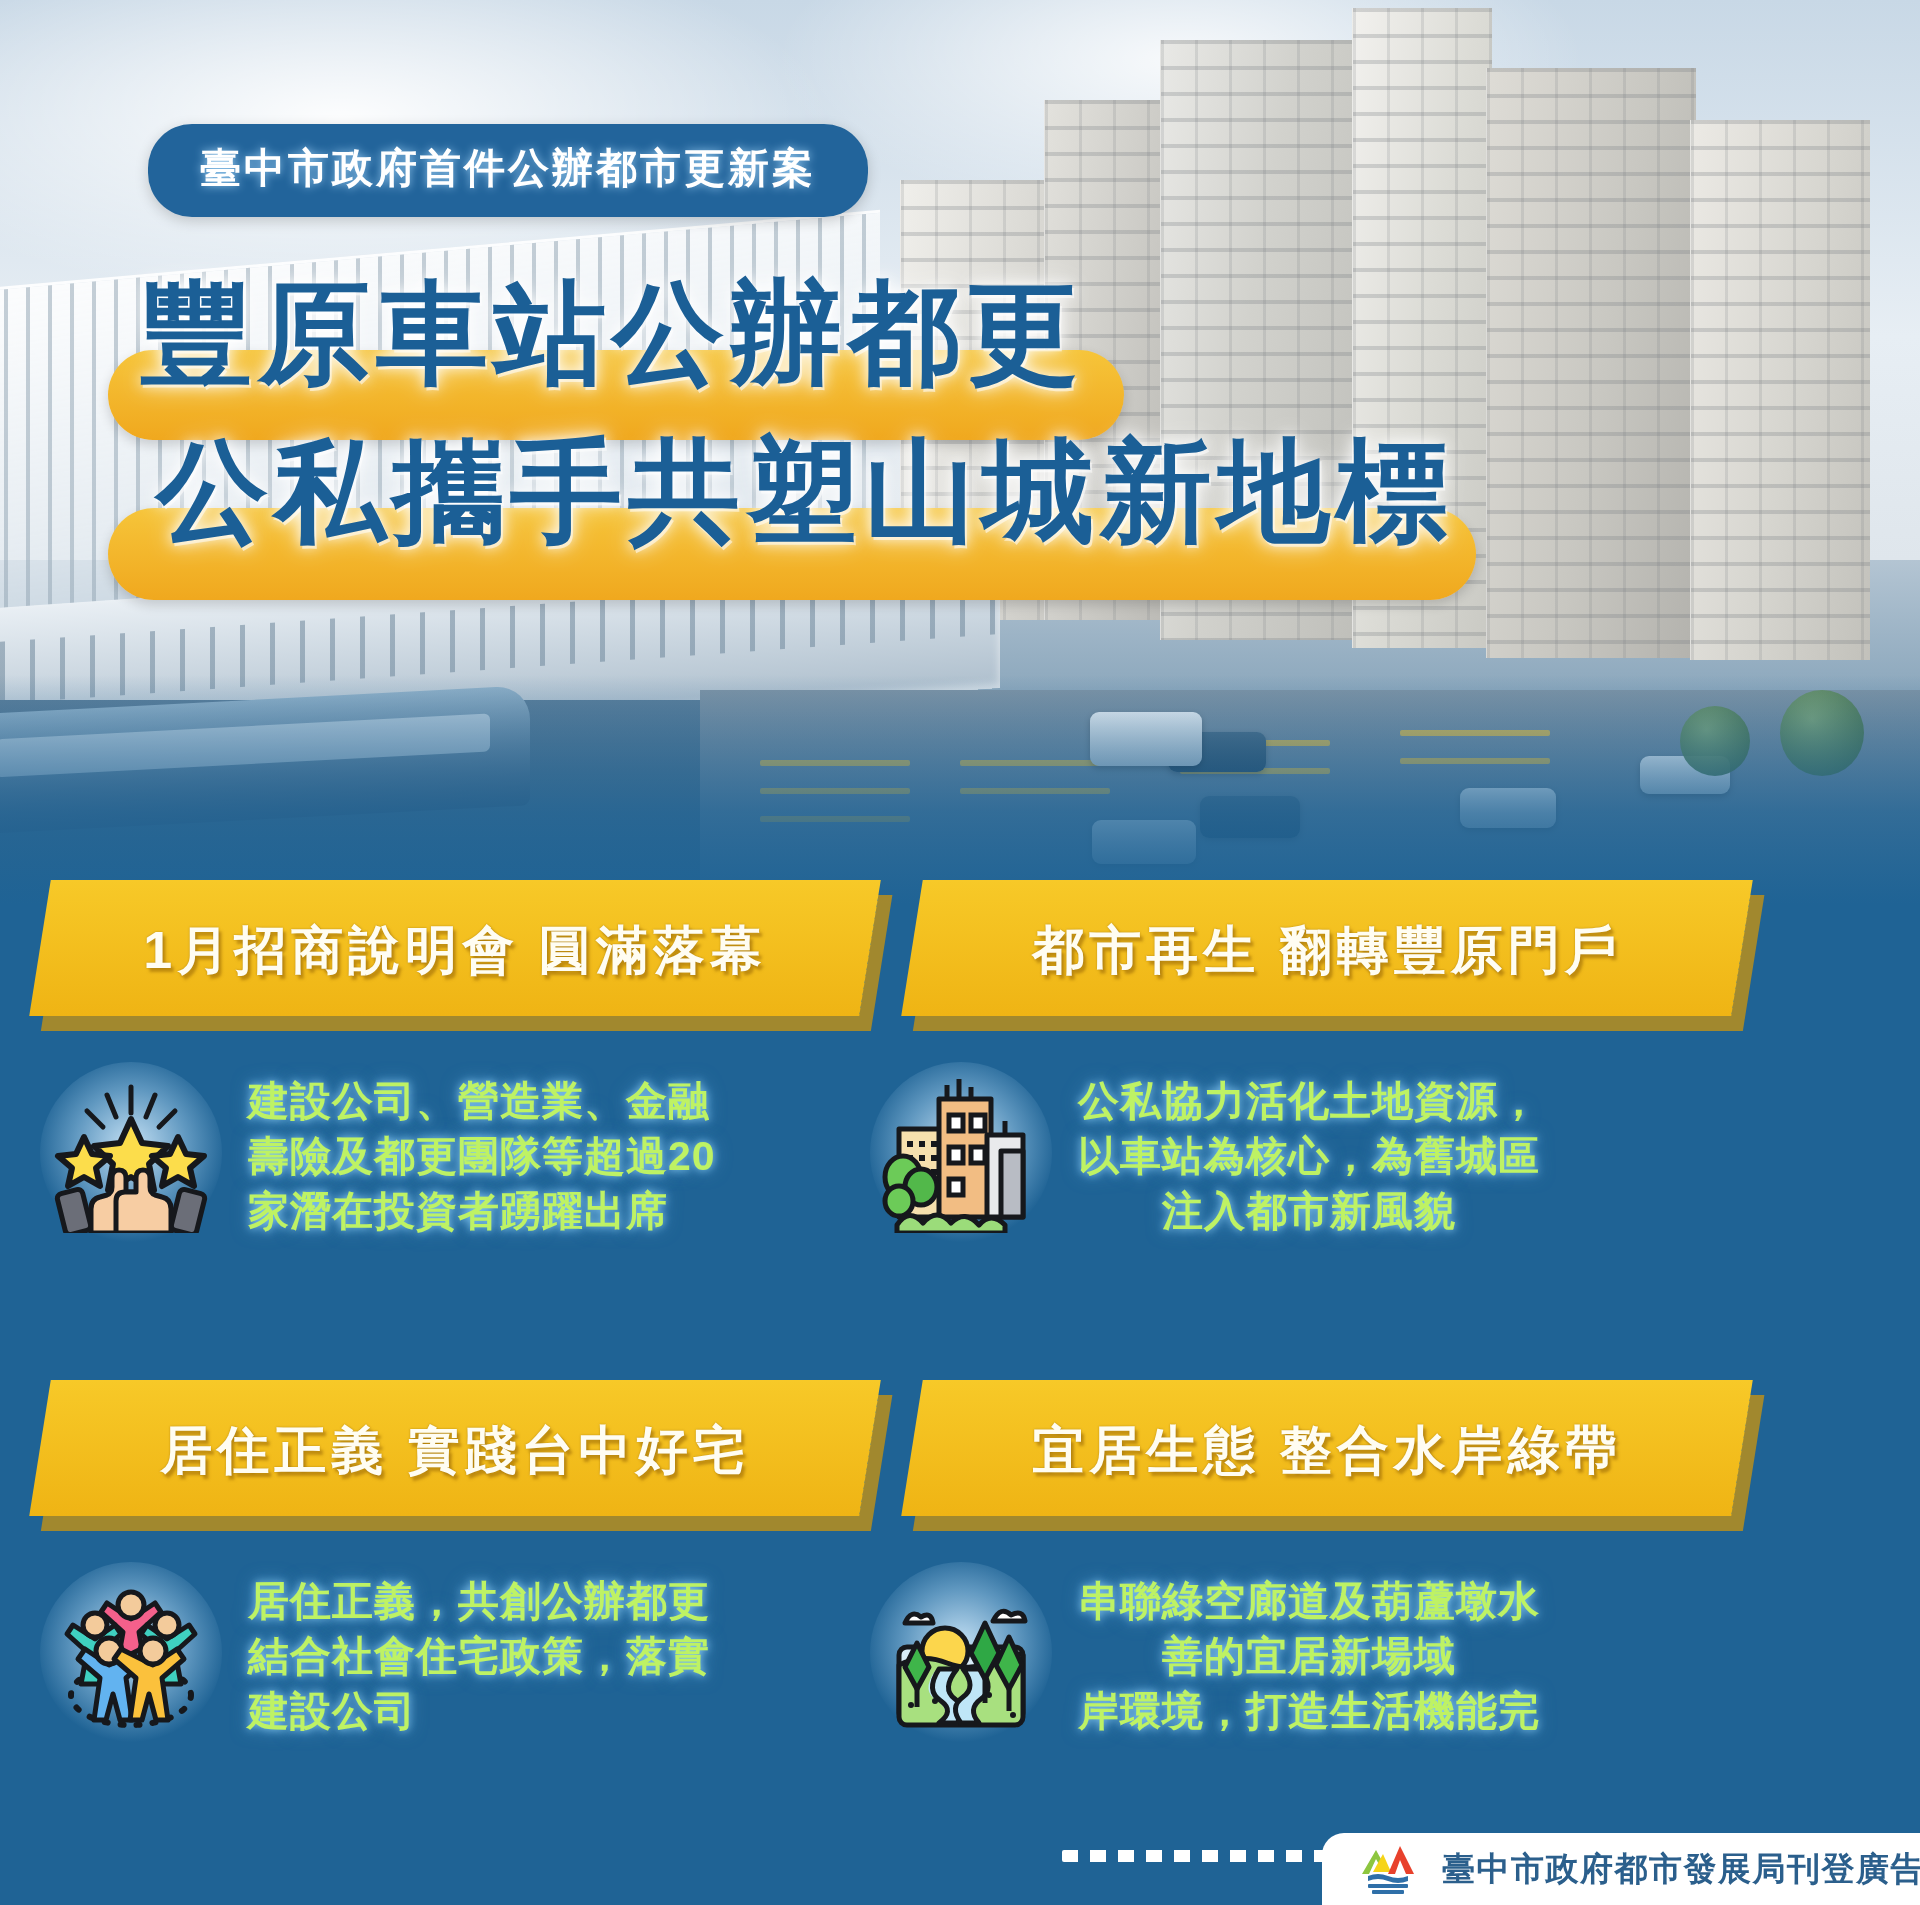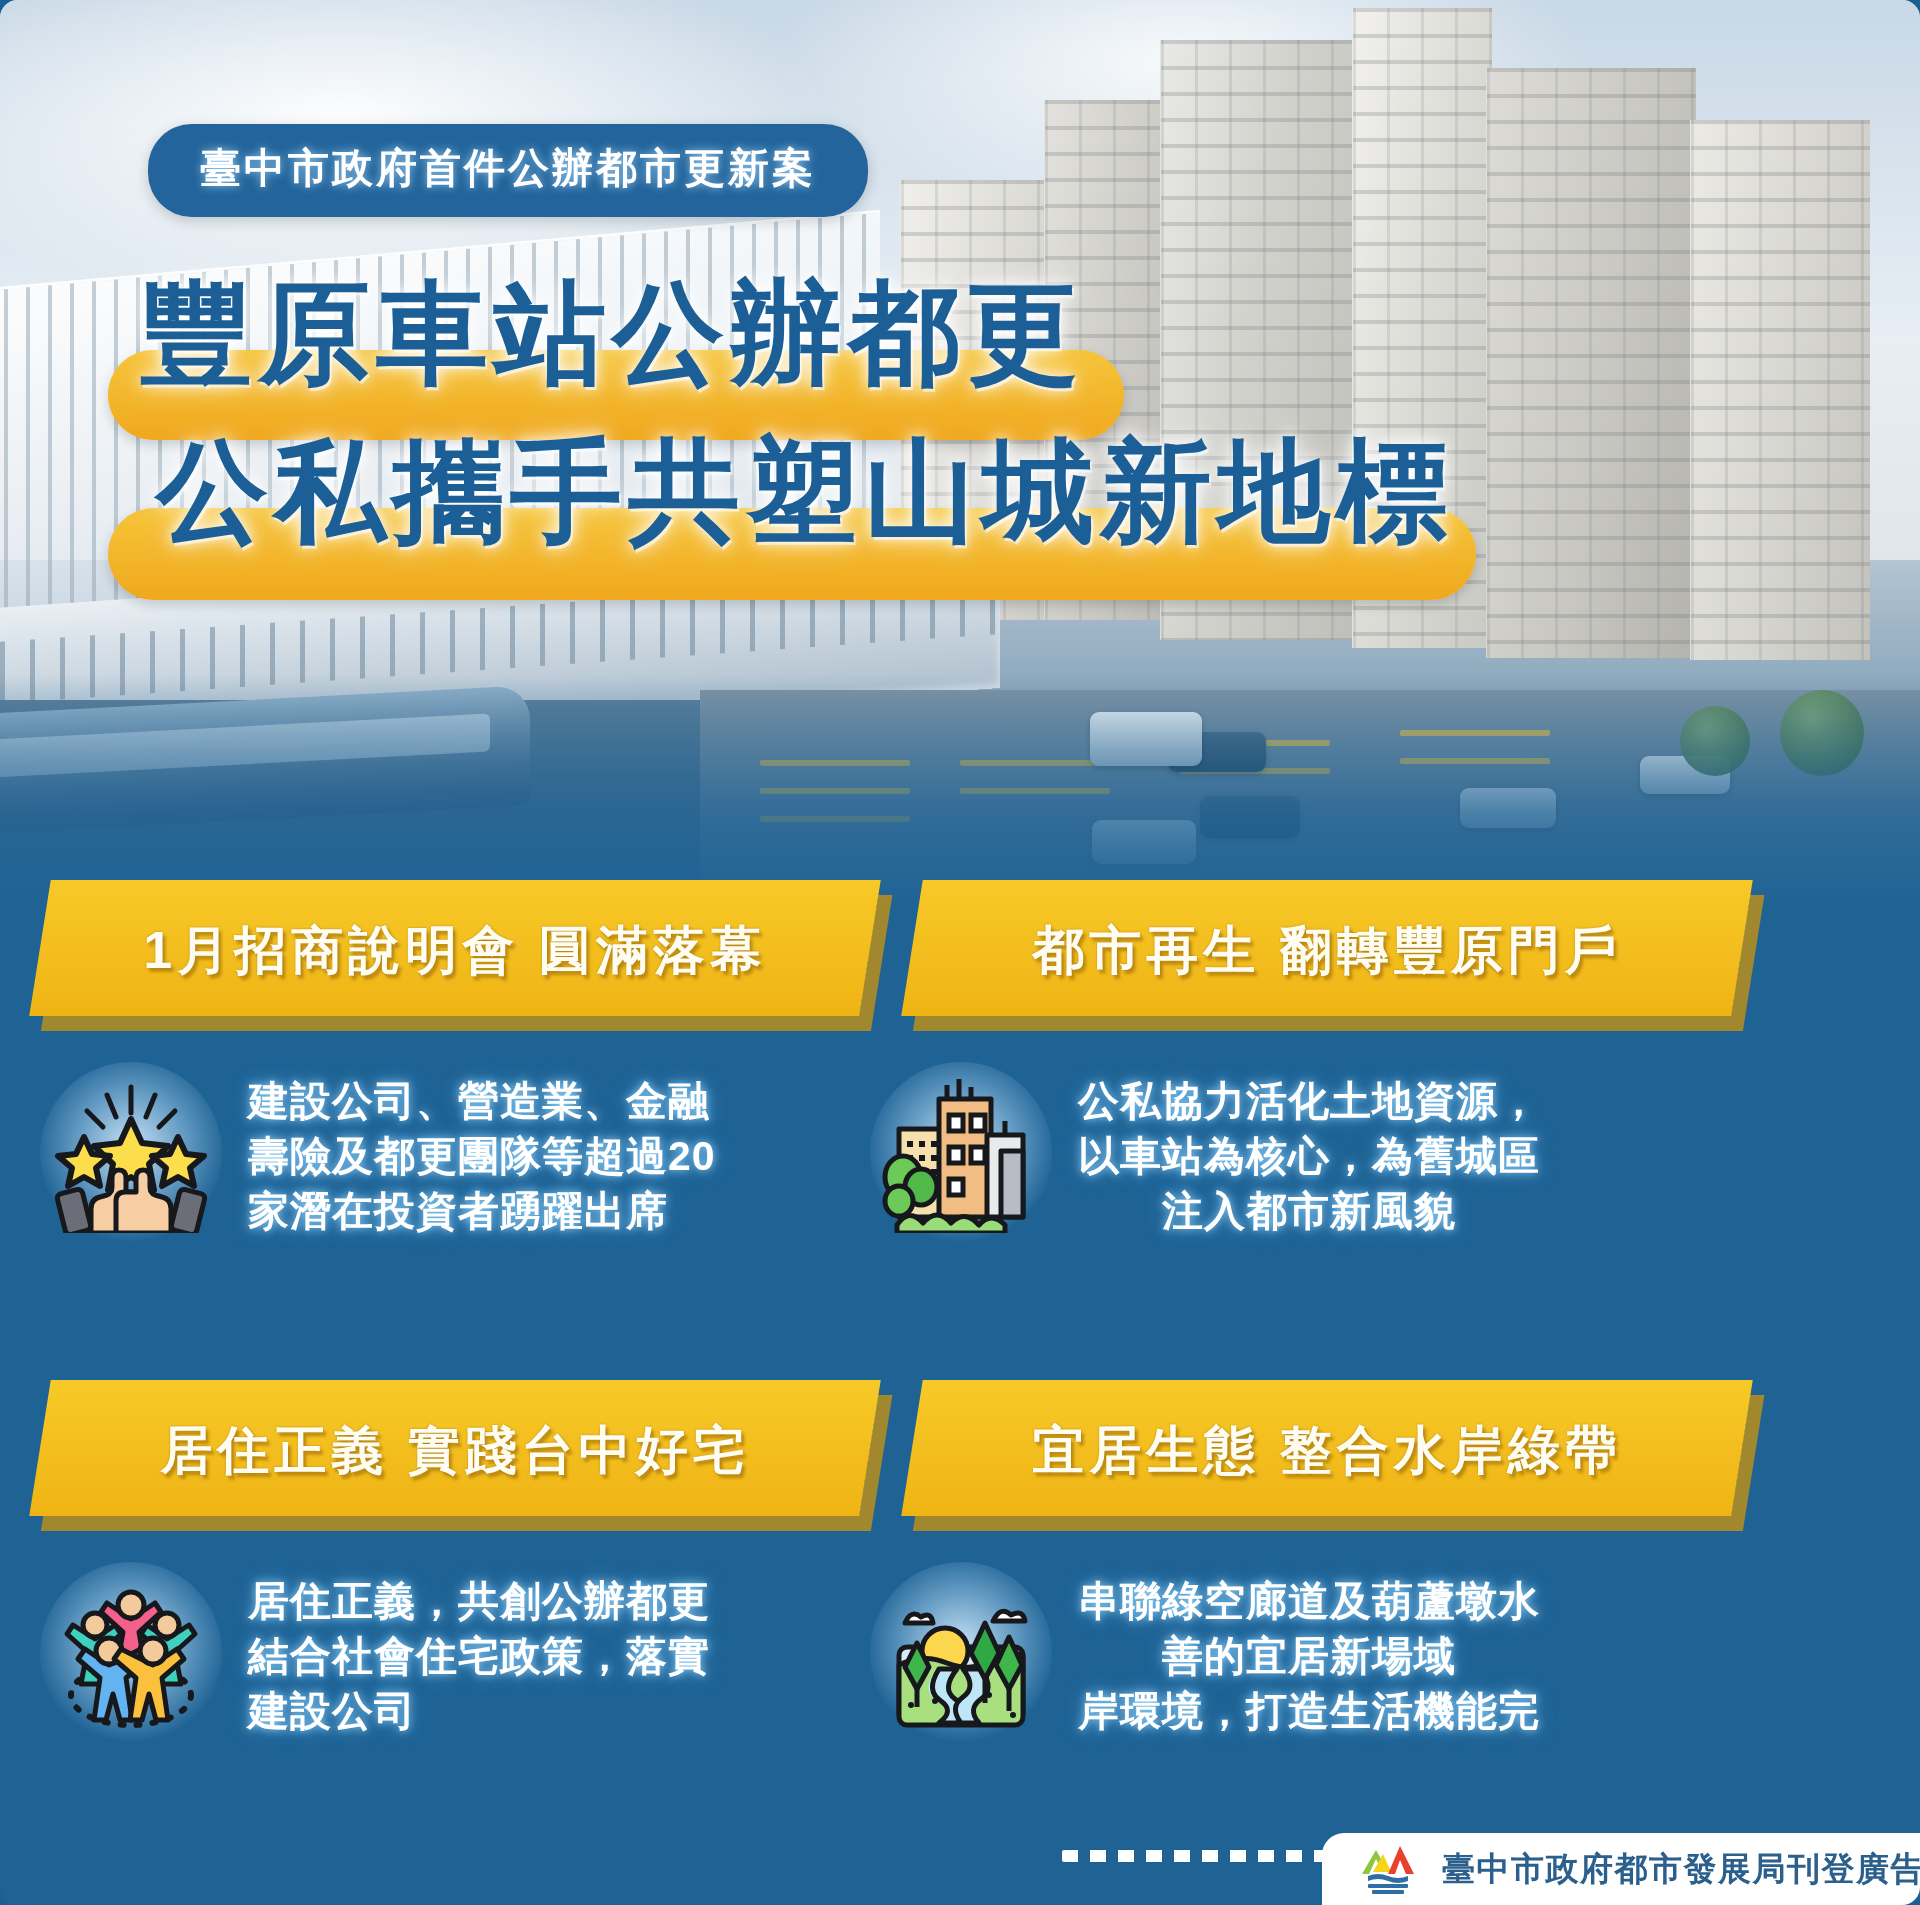--- a/index.html
+++ b/index.html
@@ -8,21 +8,20 @@
     width: 1920px; height: 1905px;
     font-family: "Liberation Sans", "DejaVu Sans", sans-serif;
     background: #1d5f93;
     overflow: hidden;
   }
   #poster {
     position: relative;
     width: 1920px; height: 1905px;
     background: #1f6395;
     overflow: hidden;
-    border-radius: 18px;
   }
 
   
   .hero {
     position: absolute; left: 0; top: 0;
     width: 1920px; height: 905px;
     overflow: hidden;
     background: linear-gradient(#d8e2ea 0%, #e8eef3 28%, #cfd9e2 52%, #9db4c6 70%, #6d91ab 88%, #4a7ba0 100%);
   }
   .sky {
@@ -186,21 +185,21 @@
   .block.right-al { left: 20px; text-align: center; }
   .icon-glow {
     position:relative; flex:0 0 auto;
     width:182px; height:182px;
     border-radius: 50%;
     background: radial-gradient(circle at 50% 46%, rgba(206,232,250,.95) 0%, rgba(150,196,228,.55) 42%, rgba(31,99,149,0) 72%);
     display:flex; align-items:center; justify-content:center;
   }
   .copy {
     font-size:41px; line-height:1.34; font-weight:600;
-    color:#ffffff; letter-spacing:1px;
+    color:#bef264; letter-spacing:1px;
     text-shadow: 0 0 9px rgba(150,215,255,.9), 0 0 18px rgba(110,190,250,.55);
     padding-top: 12px;
   }
   .copy span { display:block; white-space:nowrap; }
 
   
   .footer {
     position:absolute; left:0; bottom:0; width:1920px; height:96px;
     background:#1f6395;
     text-decoration:underline;

